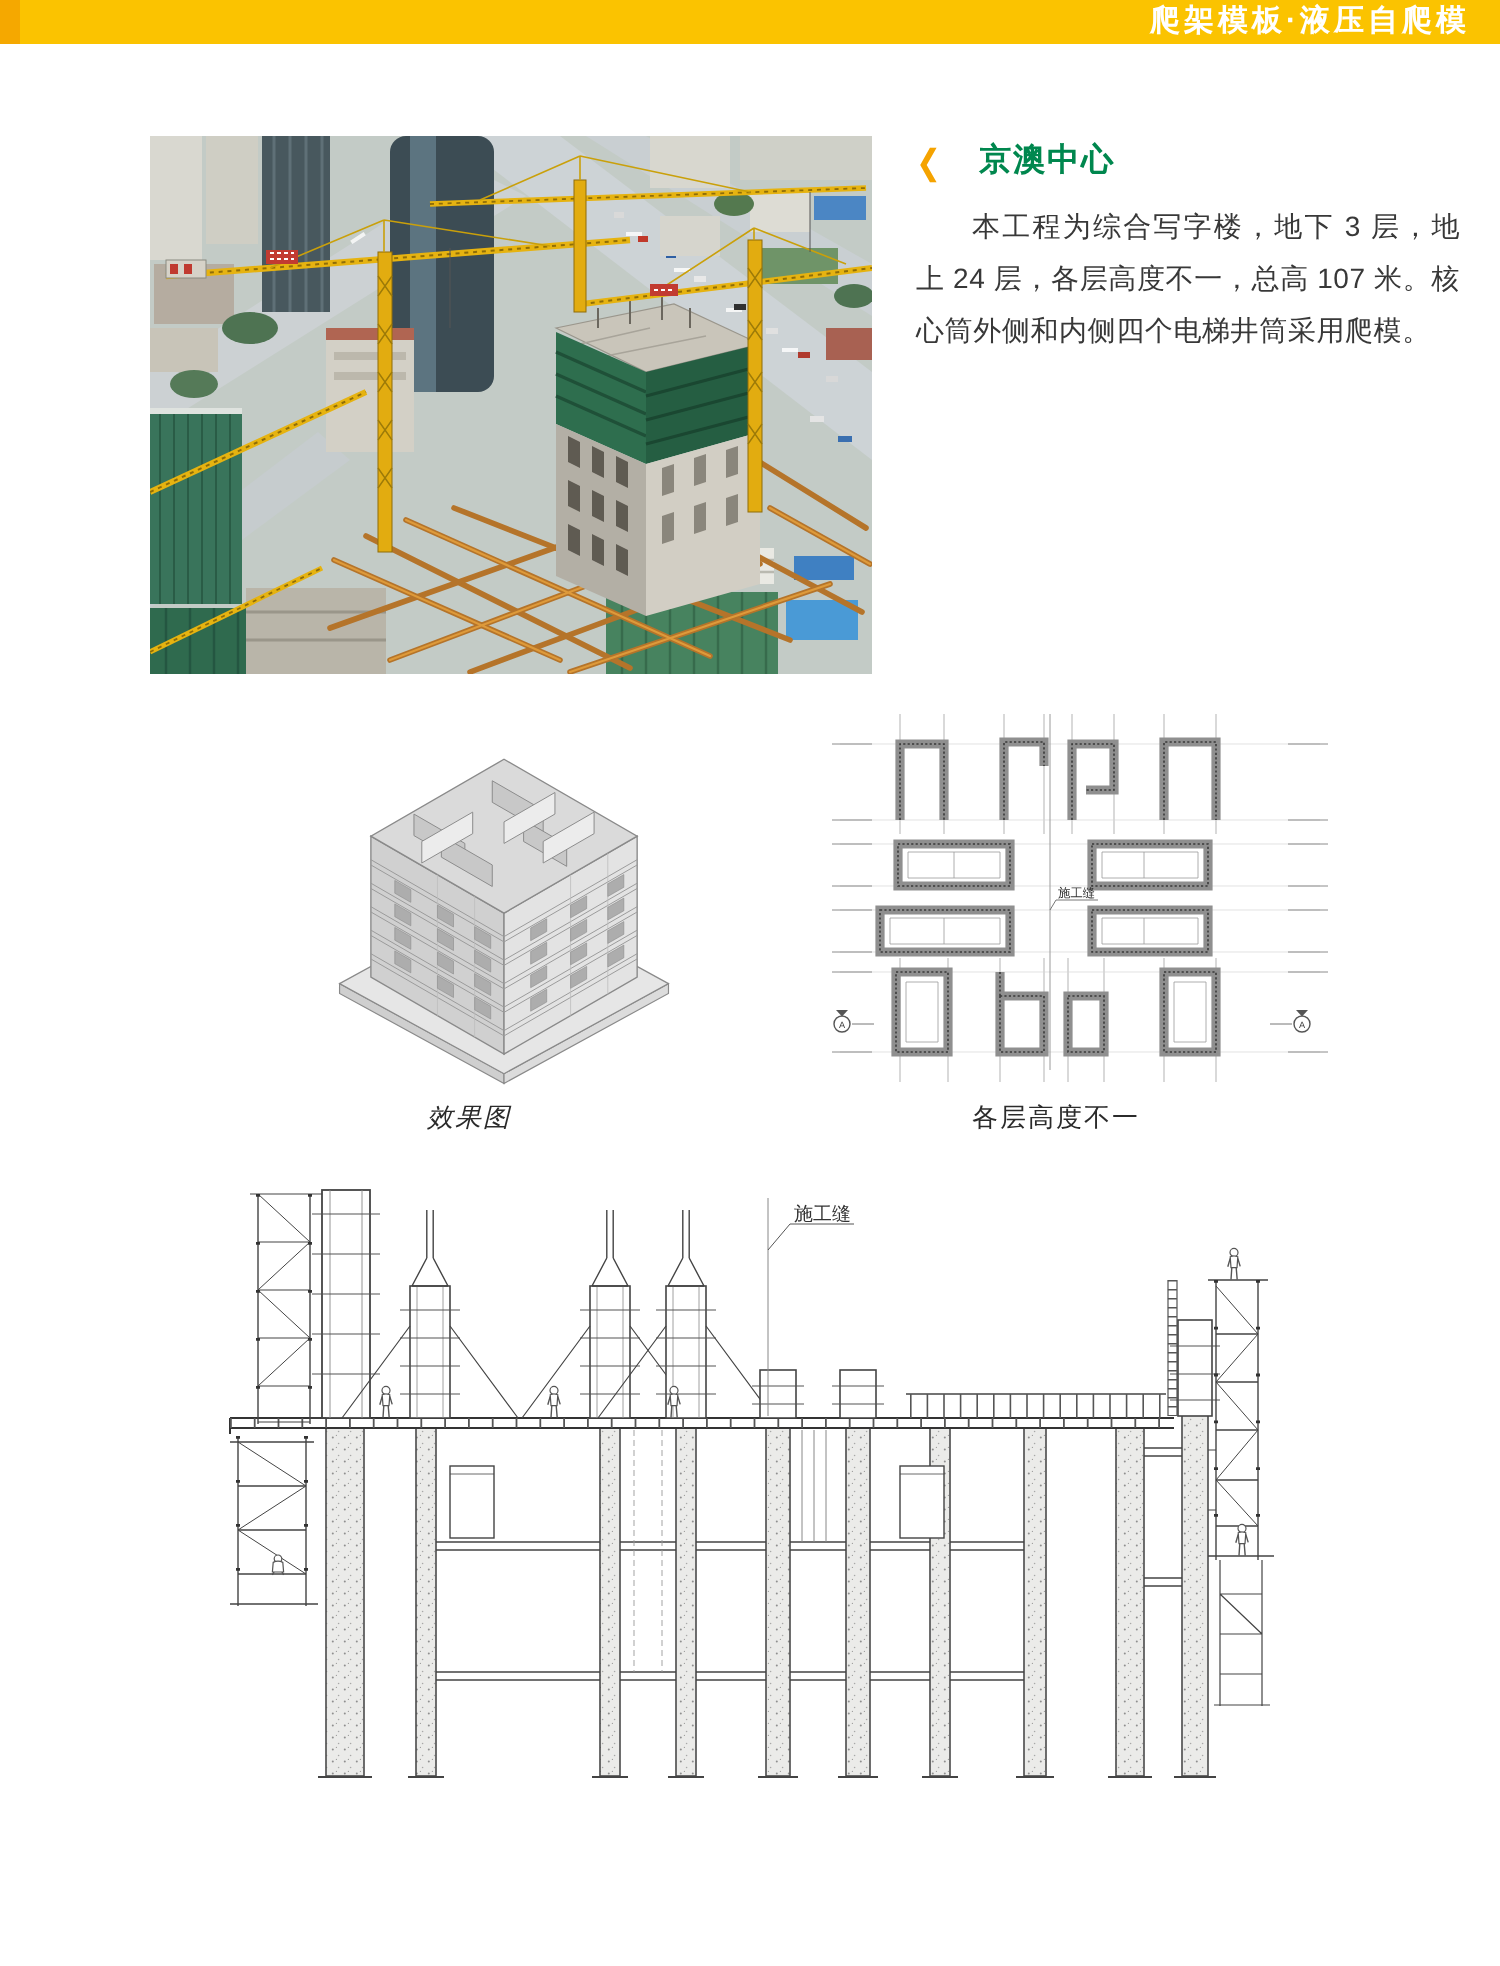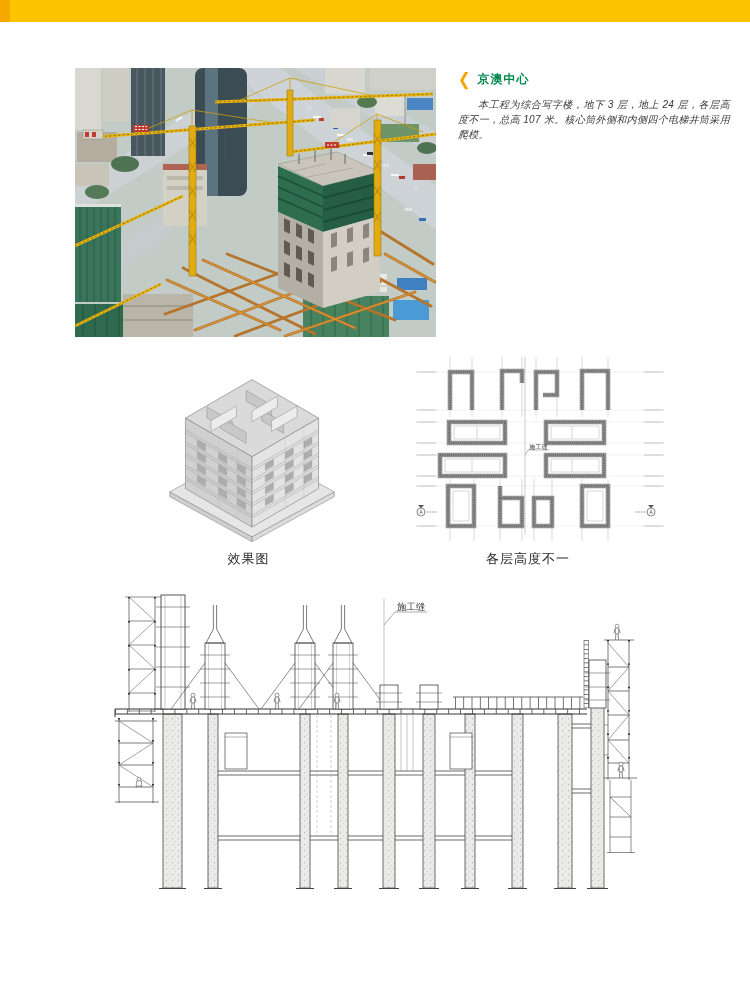--- a/index.html
+++ b/index.html
@@ -13,39 +13,40 @@
     color:#ffffff;font-size:15px;font-weight:bold;letter-spacing:2px;}
 
   
   .photo{position:absolute;left:75px;top:68px;width:361px;height:269px;overflow:hidden;}
   .photo svg{display:block;}
 
   
   .article{position:absolute;left:458px;top:70px;width:272px;}
   .article-head{display:flex;align-items:center;gap:7px;}
   .chevron{color:#F5A300;font-size:15px;font-weight:bold;transform:scaleY(1.15);}
-  .article-title{color:#00874E;font-size:12px;font-weight:bold;letter-spacing:1px;}
-  .article-body{margin-top:9px;font-size:10px;line-height:15px;color:#383838;
-    text-align:justify;text-indent:2em;letter-spacing:0.3px;font-style:italic;}
+  .article-title{color:#00874E;font-size:16px;font-weight:bold;letter-spacing:1px;margin-left:12px;}
+  .article-body{margin-top:9px;font-size:14px;line-height:26px;color:#383838;
+    text-align:justify;text-indent:2em;letter-spacing:0.3px;}
 
   
   .fig{position:absolute;}
   .caption{position:absolute;text-align:center;font-size:13px;color:#2b2b2b;letter-spacing:1px;}
 
   
   .cw{fill:url(#conc);stroke:#4a4a4a;stroke-width:0.8;}
   svg text{font-family:"Liberation Sans","DejaVu Sans",sans-serif;}
 </style>
 </head>
 <body>
 
 <div class="page">
 
   <div class="topbar">
     <div class="topbar-accent"></div>
+    <span class="topbar-title">爬架模板·液压自爬模</span>
   </div>
 
   <div class="photo">
     <svg width="361" height="269" viewBox="0 0 361 269">
       <rect width="361" height="269" fill="#c3cbc6"></rect>
 
       <g>
         <polygon points="150,0 205,0 361,118 361,162" fill="#cdd3d6"></polygon>
         <polygon points="0,118 160,16 188,30 0,148" fill="#ccd1d3"></polygon>
         <polygon points="218,0 248,0 361,64 361,90" fill="#c9cfd2"></polygon>
@@ -253,21 +254,21 @@
         <polygon points="56,57 82,72 82,61 56,46" fill="#c8c8c8"></polygon>
         <polygon points="96,40 122,55 122,44 96,29" fill="#c8c8c8"></polygon>
         <polygon points="70,68 96,83 96,72 70,57" fill="#c8c8c8"></polygon>
         <polygon points="112,60 134,72.7 134,61.7 112,49" fill="#c8c8c8"></polygon>
         <polygon points="128,46 102,61 102,50 128,35" fill="#ececec"></polygon>
         <polygon points="148,56 122,71 122,60 148,45" fill="#ececec"></polygon>
         <polygon points="86,56 60,71 60,60 86,45" fill="#ececec"></polygon>
       </g>
     </svg>
   </div>
-  <div class="caption" style="left:146px;top:550px;width:205px;">效果图</div>
+  <div class="caption" style="left:132px;top:550px;width:205px;font-style:italic;">效果图</div>
 
   <div class="fig" style="left:412px;top:355px;width:256px;height:192px;">
     <svg width="256" height="192" viewBox="0 0 256 192">
       <g>
         <path d="M38,2 V62 M60,2 V62 M90,2 V62 M110,2 V62 M124,2 V62 M145,2 V62 M170,2 V62 M196,2 V62" stroke="#aaaaaa" stroke-width="0.45"></path>
         <path d="M38,124 V186 M62,124 V186 M88,124 V186 M110,124 V186 M122,124 V186 M140,124 V186 M170,124 V186 M196,124 V186" stroke="#aaaaaa" stroke-width="0.45"></path>
         <path d="M8,17 H248 M8,55 H248 M8,67 H248 M8,88 H248 M8,100 H248 M8,121 H248 M8,131 H248 M8,171 H248" stroke="#d6d6d6" stroke-width="0.35"></path>
         <path d="M4,17 H24 M4,55 H24 M4,67 H24 M4,88 H24 M4,100 H24 M4,121 H24 M4,131 H24 M4,171 H24" stroke="#8c8c8c" stroke-width="0.5"></path>
         <path d="M232,17 H252 M232,55 H252 M232,67 H252 M232,88 H252 M232,100 H252 M232,121 H252 M232,131 H252 M232,171 H252" stroke="#8c8c8c" stroke-width="0.5"></path>
       </g>

